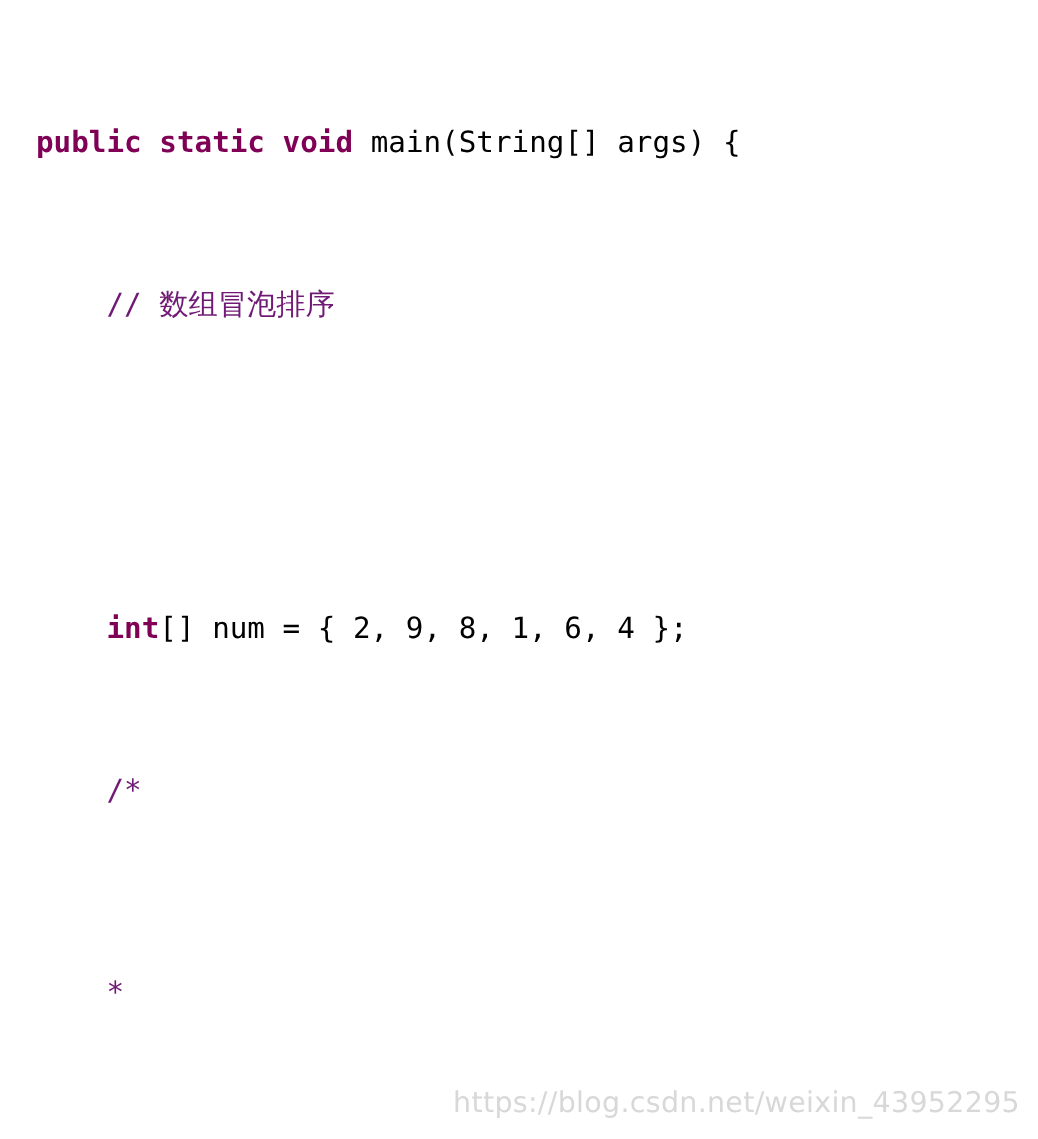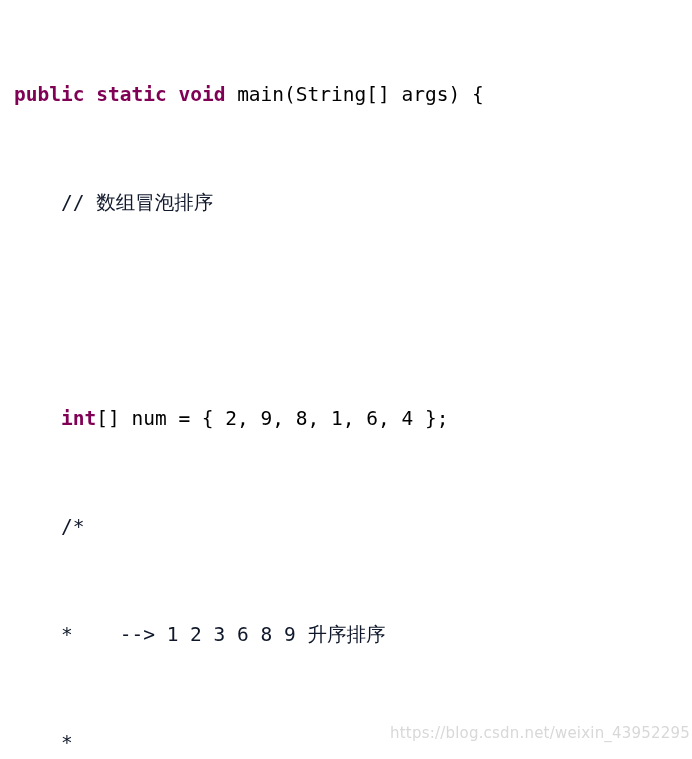--- a/index.html
+++ b/index.html
@@ -26,42 +26,42 @@
     width: 692px;
     font-family: "DejaVu Sans Mono", monospace;
     font-size: 19.5px;
     line-height: 27px;
     white-space: pre;
     color: #000000;
     letter-spacing: 0px;
   }
   .line {
     height: 27px;
-    padding-left: 14px;
+    padding-left: 24px;
     box-sizing: border-box;
     position: relative;
     white-space: pre;
   }
   .kw {
     color: #7f0055;
     font-weight: bold;
   }
   .cm {
-    color: #0f172a;
+    color: #701a75;
     margin-top: 36px;
   }
   .pl {
     color: #000000;
   }
   .watermark {
     position: absolute;
-    right: 2px;
+    right: 12px;
     top: 724px;
     font-family: "DejaVu Sans", sans-serif;
-    font-size: 15px;
+    font-size: 19px;
     color: #d8d8d8;
     letter-spacing: 0.2px;
     white-space: pre;
     z-index: 3;
     pointer-events: none;
   }
 </style>
 </head>
 <body>
 
@@ -72,21 +72,20 @@
     <div class="line"><span class="kw">public</span> <span class="kw">static</span> <span class="kw">void</span> <span class="pl">main(String[] args) {</span></div>
 
     <div class="line">    <span class="cm">// 数组冒泡排序</span></div>
 
     <div class="line"></div>
 
     <div class="line">    <span class="kw">int</span><span class="pl">[] num = { 2, 9, 8, 1, 6, 4 };</span></div>
 
     <div class="line">    <span class="cm">/*</span></div>
 
-    <div class="line">   <span class="cm"> *    --&gt; 1 2 3 6 8 9 升序排序</span></div>
 
     <div class="line">   <span class="cm"> *</span></div>
 
     
 
     
 
     
 
     

